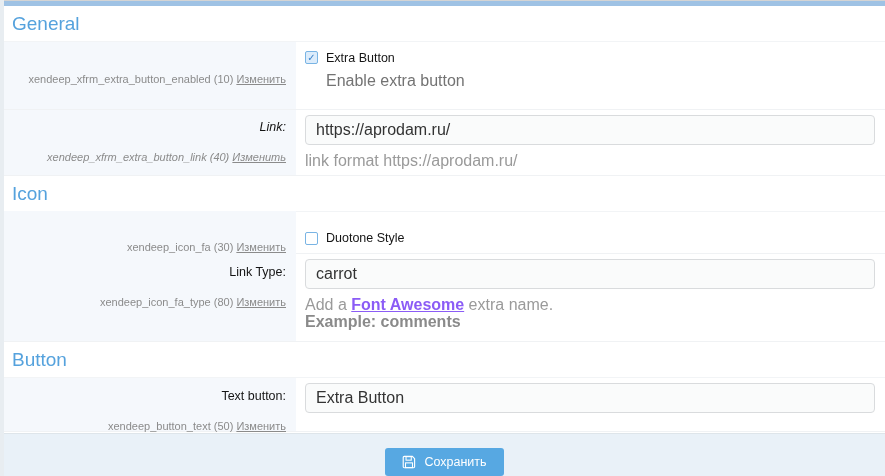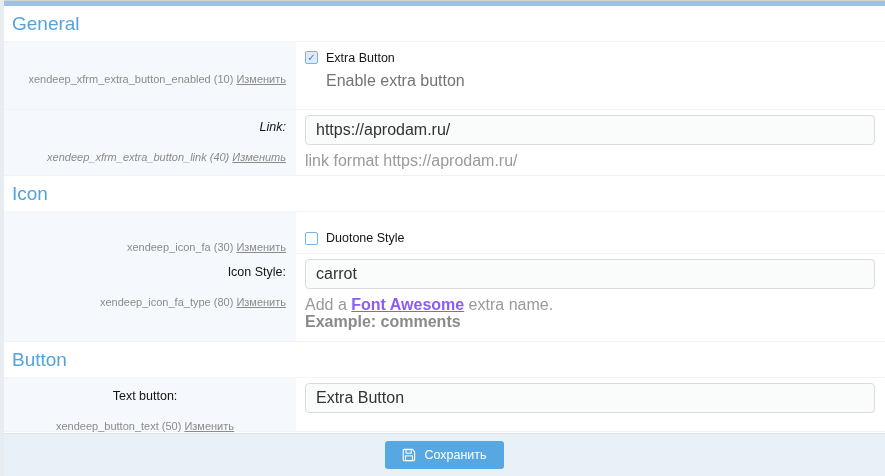--- a/index.html
+++ b/index.html
@@ -58,21 +58,21 @@
   .row-link { min-height:66px; }
   .row-link .cell-label { padding-top:10px;font-style:italic; }
   .row-link .cell-control { padding-top:5px; }
   .row-cb2 { min-height:42px;align-items:center; }
   .row-cb2 .cell-label { padding-top:14px; }
   .row-cb2 .cell-control { padding-top:11px; }
   .row-icontype { min-height:88px; }
   .row-icontype .cell-label { padding-top:11px; }
   .row-icontype .cell-control { padding-top:5px; }
   .row-btntext { min-height:53px; }
-  .row-btntext .cell-label { padding-top:11px;text-align:center; }
+  .row-btntext .cell-label { padding-top:11px; }
   .row-btntext .cell-control { padding-top:5px; }
   
   .cb-row { display:flex; align-items:center; cursor:pointer; }
   .cb {
     width:13px; height:13px; flex:0 0 13px;
     border:1px solid #79b4e4; border-radius:2px;
     background:#fff; margin-right:8px;
     display:inline-flex; align-items:center; justify-content:center;
     font-size:10px; line-height:10px; color:#3b82ca;
   }
@@ -93,21 +93,21 @@
   .input-hint { font-size:16px; color:#9a9a9a; margin-top:8px; line-height:15px; }
   .hint-strong { font-weight:bold; color:#8a8a8a; }
   .hint-link { font-weight:bold; color:#8b5cf6; text-decoration:underline; cursor:pointer; }
   .hint-line2 { margin-top:2px; }
   
   .panel-footer {
     margin-top:auto;
     height:45px;
     background:#e9f1f8;
     border-top:1px solid #dee5ea;
-    display:flex; justify-content:center;
+    display:flex; justify-content:center;align-items:flex-end;
   }
   .save-btn {
     margin-top:7px;
     height:28px;
     background:#57a8e2; color:#fff;
     border:none; border-radius:3px;
     padding:0 17px;
     font-family:"Liberation Sans","DejaVu Sans",sans-serif;
     font-size:12.5px;
     display:flex; align-items:center; gap:8px;
@@ -158,21 +158,21 @@
     <div class="cell-control">
       <label class="cb-row">
         <span class="cb" data-checked="false"></span>
         <span class="cb-label">Duotone Style</span>
       </label>
     </div>
   </div>
 
   <div class="row row-icontype">
     <div class="cell-label">
-      <div class="setting-label">Icon Style:</div>
+      <div class="setting-label">Link Type:</div>
       <div class="meta-line"><span>xendeep_icon_fa_type (80)</span> <a class="edit-link">Изменить</a></div>
     </div>
     <div class="cell-control">
       <input type="text" class="text-input" value="carrot" style="">
       <div class="input-hint"><span>Add a </span><a class="hint-link">Font Awesome</a><span> extra name.</span></div>
       <div class="input-hint hint-line2 hint-strong">Example: comments</div>
     </div>
   </div>
 
   <div class="section-title">Button</div>

